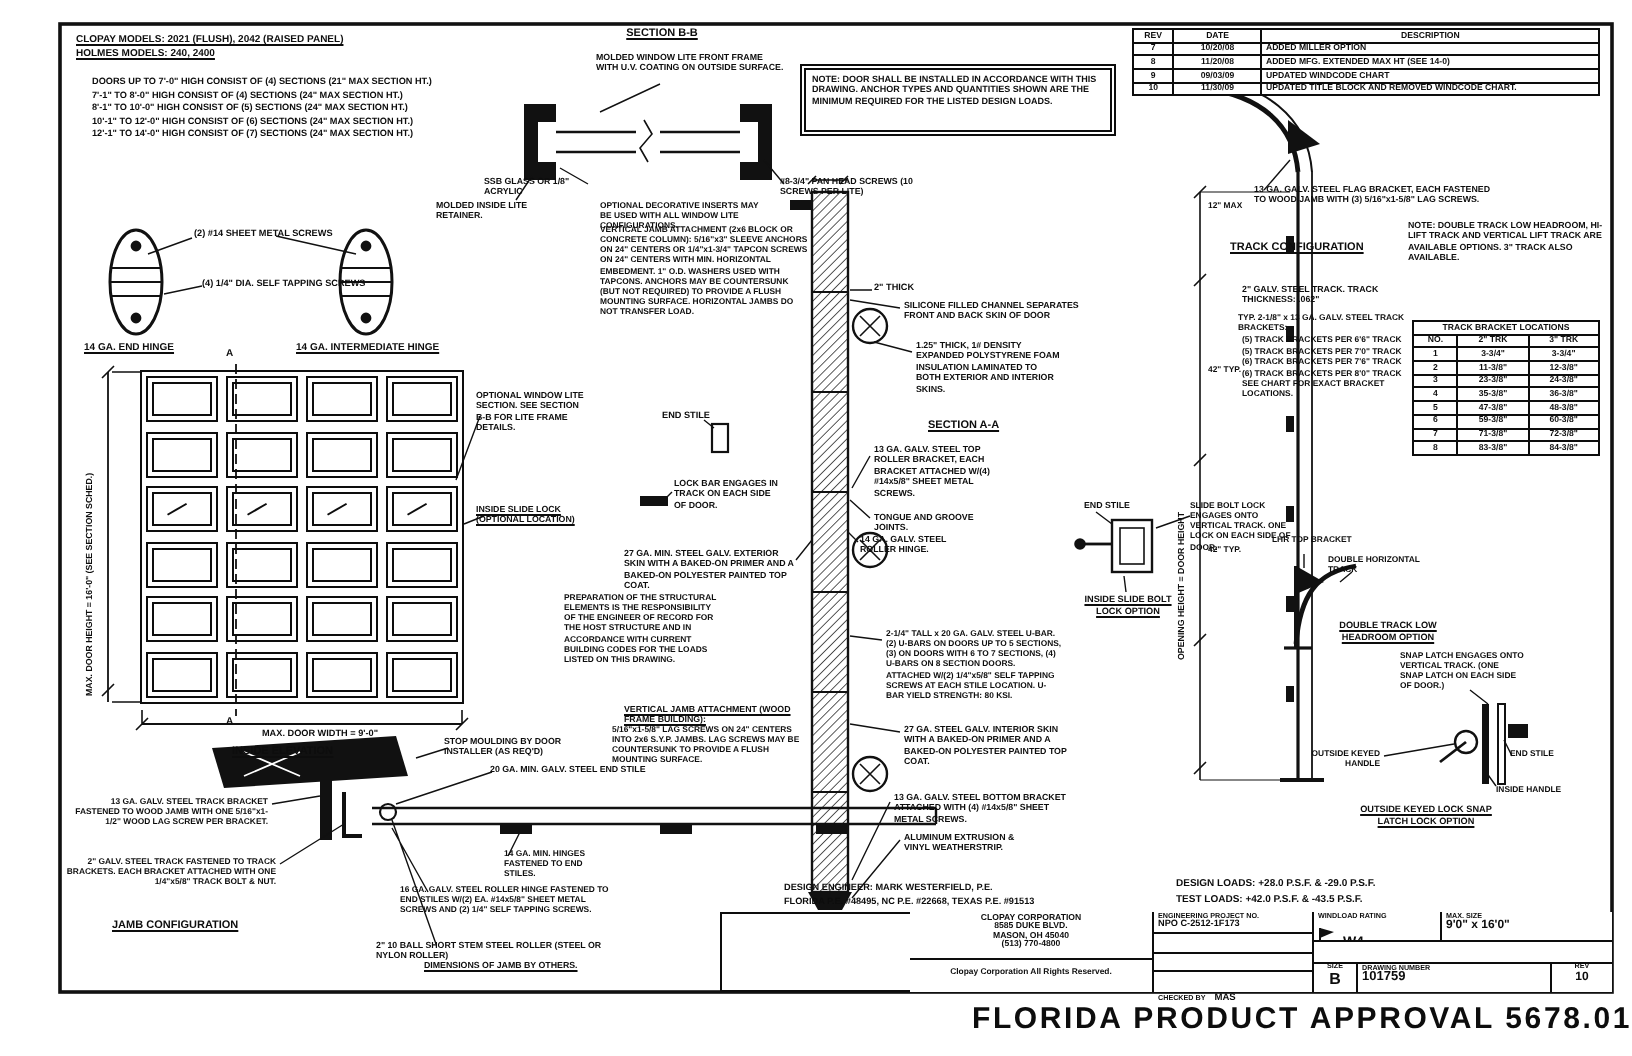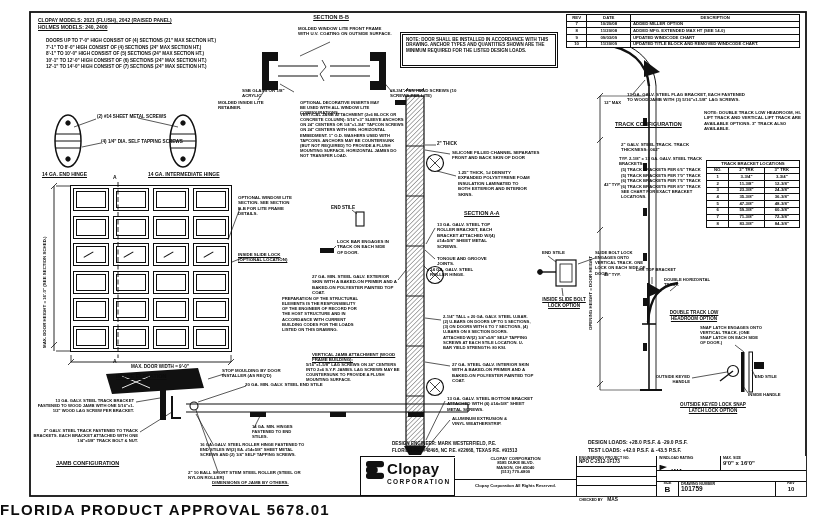--- a/index.html
+++ b/index.html
@@ -23,21 +23,21 @@
   .panel::before{content:"";position:absolute;inset:2px;border:0.9px solid #0d0d0d;}
   .panel.glass::after{content:"";position:absolute;left:26%;top:46%;width:34%;height:0;
             border-top:1.4px solid #0d0d0d;transform:rotate(-30deg);}
   .tb{position:absolute;border:1.2px solid #0d0d0d;box-sizing:border-box;background:#fff;}
   .cell-label{font-size:3.6px;font-weight:bold;line-height:1;}
   .logo-wrap{position:absolute;left:362px;top:458px;width:93px;height:38px;border-right:1.2px solid #0d0d0d;
              display:flex;align-items:flex-start;padding:3px 2px 0 4px;box-sizing:border-box;gap:3px;}
   .brand{font-size:15px;font-weight:bold;letter-spacing:0.4px;line-height:1;}
   .corp{font-size:6.5px;font-weight:bold;letter-spacing:1.4px;margin-top:2px;}
   .flag-ico{display:inline-block;vertical-align:middle;}
-  .appr{position:absolute;left:0;top:501px;width:816px;text-align:left;
+  .appr{position:absolute;left:0;top:501px;width:816px;text-align:right;
         font-size:15px;font-weight:bold;letter-spacing:1.3px;color:#0d0d0d;}
 </style>
 </head>
 <body>
 
 <div class="sheet">
 
   <svg class="art" width="816" height="528" viewBox="0 0 816 528">
     <defs>
       <pattern id="hatch" width="3.2" height="3.2" patternUnits="userSpaceOnUse" patternTransform="rotate(45)">
@@ -357,31 +357,20 @@
   <div class="lbl t44 u" style="left:212px;top:480px;width:98px;">DIMENSIONS OF JAMB BY OTHERS.</div>
   <div class="lbl t55 u" style="left:56px;top:460px;width:90px;">JAMB CONFIGURATION</div>
 
   <div class="lbl t5" style="left:588px;top:439px;width:160px;">DESIGN LOADS:  +28.0 P.S.F. &amp; -29.0 P.S.F.</div>
   <div class="lbl t5" style="left:588px;top:447px;width:160px;">TEST LOADS:  +42.0 P.S.F. &amp; -43.5 P.S.F.</div>
   <div class="lbl t46" style="left:392px;top:441px;width:170px;">DESIGN ENGINEER: MARK WESTERFIELD, P.E.</div>
   <div class="lbl t46" style="left:392px;top:448px;width:180px;">FLORIDA P.E. #48495, NC P.E. #22668, TEXAS P.E. #91513</div>
 
   <div class="tb" style="left:360px;top:456px;width:446px;height:40px;"></div>
 
-  <div class="logo-wrap">
-    <svg width="18" height="18" viewBox="0 0 20 20">
-      <rect x="0" y="0" width="20" height="7" rx="3" fill="#111"></rect>
-      <rect x="0" y="6.5" width="13" height="7" rx="3" fill="#111"></rect>
-      <rect x="0" y="13" width="20" height="7" rx="3" fill="#111"></rect>
-    </svg>
-    <div>
-      <div class="brand">Clopay</div>
-      <div class="corp">CORPORATION</div>
-    </div>
-  </div>
 
   <div class="tb" style="left:455px;top:456px;width:122px;height:24px;border-width:0 1.2px 1.2px 0;text-align:center;padding-top:1px;">
     <div class="cell-label" style="font-size:4.3px;">CLOPAY CORPORATION</div>
     <div class="cell-label" style="font-size:4.3px;">8585 DUKE BLVD.</div>
     <div class="cell-label" style="font-size:4.3px;">MASON, OH 45040</div>
     <div class="cell-label" style="font-size:4.3px;">(513) 770-4800</div>
   </div>
   <div class="tb" style="left:455px;top:480px;width:122px;height:16px;border-width:0 1.2px 0 0;text-align:center;padding-top:4px;">
     <div class="cell-label" style="font-size:4.2px;">Clopay Corporation All Rights Reserved.</div>
   </div>

